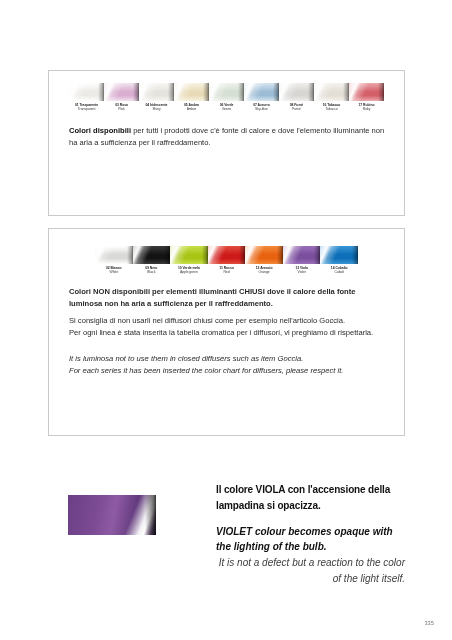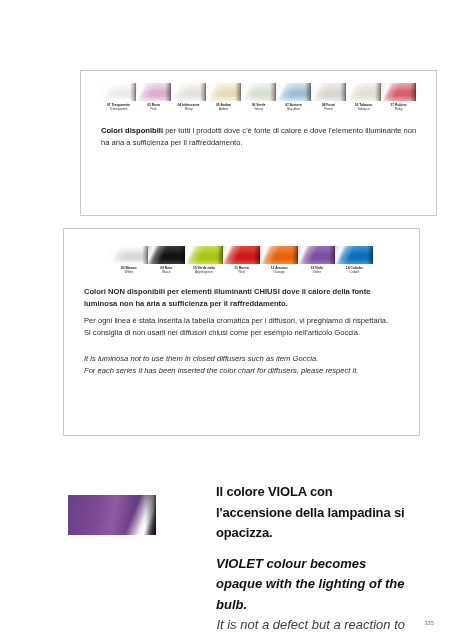--- a/index.html
+++ b/index.html
@@ -23,24 +23,23 @@
     height: 640px;
     background: #ffffff;
   }
 
   
   .panel {
     position: absolute;
     border: 1px solid #c9c9c9;
     background: #ffffff;
     box-sizing: border-box;
-    margin-left: 32px;
   }
   #panel-available { left: 48px; top: 70px; width: 357px; height: 146px; }
-  #panel-unavailable { left: 31px; top: 228px; width: 357px; height: 208px; padding-left: 32px; }
+  #panel-unavailable { left: 48px; top: 228px; width: 357px; height: 208px; padding-left: 32px; }
 
   
   .swatch-row {
     display: flex;
     justify-content: center;
     align-items: flex-start;
     gap: 0px;
   }
   #row-available {
     position: absolute;
@@ -170,21 +169,21 @@
     background: linear-gradient(to right, rgba(0,0,0,0) 0%, rgba(0,0,0,0.55) 75%, rgba(0,0,0,0.8) 100%);
   }
   #bottom-copy {
     position: absolute;
     left: 168px;
     top: 0;
     right: 0;
   }
   #bottom-copy p {
     margin: 0;
-    font-size: 13px;
+    font-size: 10px;
     line-height: 1.58;
   }
   .bn-it-lead { font-weight: bold; color: #111111; letter-spacing: -0.15px; }
   .bn-it-sub { color: #3d3d3d; }
   .bn-en-lead { font-weight: bold; font-style: italic; color: #111111; }
   .bn-en-sub { font-style: italic; color: #3d3d3d; text-align: right; }
 
   
   #page-number {
     position: absolute;
@@ -388,22 +387,22 @@
           <div class="swatch-labels">
             <div class="swatch-code"><span class="num">14</span> Cobalto</div>
             <div class="swatch-en">Cobalt</div>
           </div>
         </div>
       </div>
 
     <div class="copy" id="copy-unavailable">
       <p class="it lead-it">Colori NON disponibili per elementi illuminanti CHIUSI dove il calore della fonte luminosa non ha aria a sufficienza per il raffreddamento.</p>
       <div class="gap-sm"></div>
+      <p class="it sub">Si consiglia di non usarli nei diffusori chiusi come per esempio nell'articolo Goccia.</p>
       <p class="it sub">Per ogni linea è stata inserita la tabella cromatica per i diffusori, vi preghiamo di rispettarla.</p>
-      <p class="it sub">Si consiglia di non usarli nei diffusori chiusi come per esempio nell'articolo Goccia.</p>
       <div class="gap"></div>
       <div class="gap-sm"></div>
       <p class="en sub">It is luminosa not to use them in closed diffusers such as item Goccia.</p>
       <p class="en sub">For each series it has been inserted the color chart for diffusers, please respect it.</p>
     </div>
   </div>
 
   <div id="bottom-note">
 
     <div id="violet-sample">

